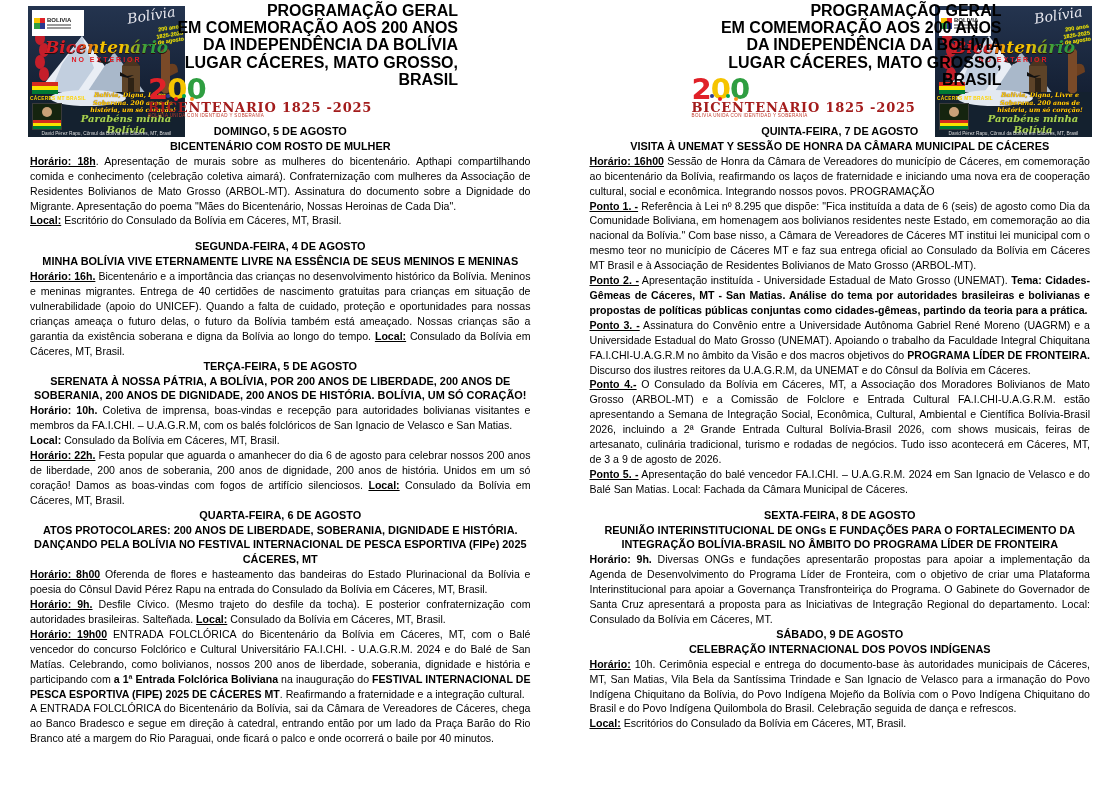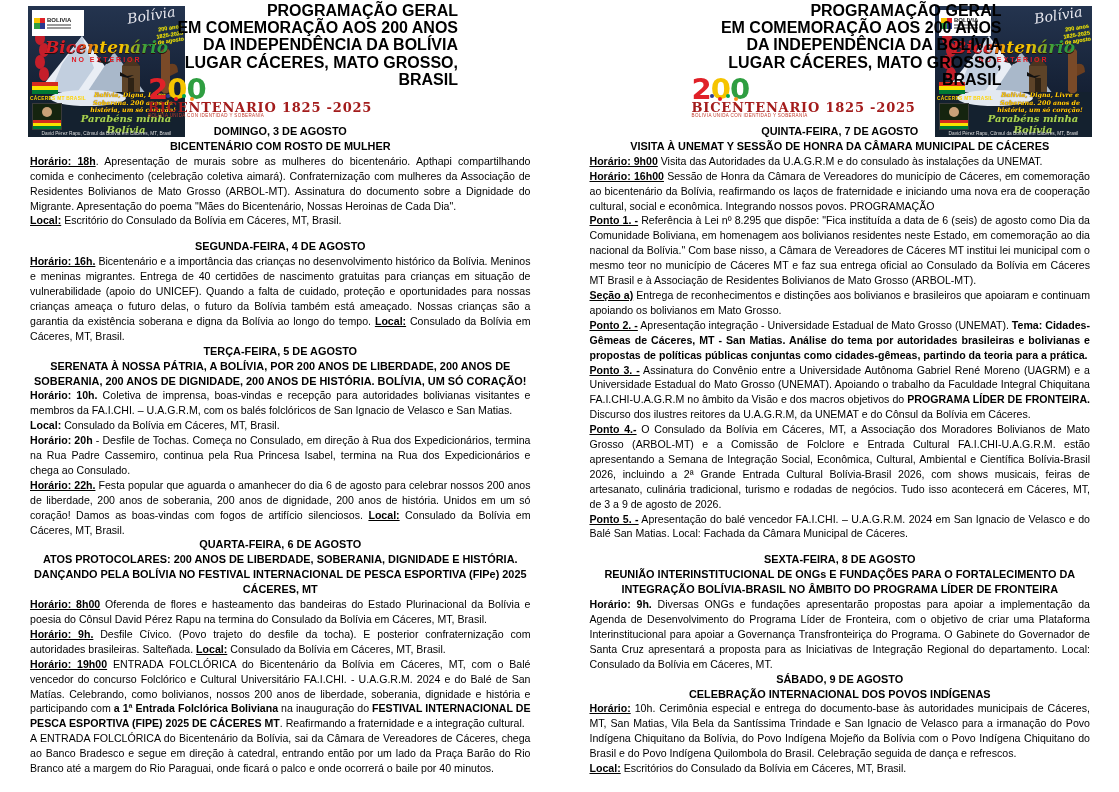--- a/index.html
+++ b/index.html
@@ -135,43 +135,43 @@
         <div class="title-block">
           <div>PROGRAMAÇÃO GERAL</div>
           <div>EM COMEMORAÇÃO AOS 200 ANOS</div>
           <div>DA INDEPENDÊNCIA DA BOLÍVIA</div>
           <div>LUGAR CÁCERES, MATO GROSSO, BRASIL</div>
         </div>
         <div class="logo-block"><div class="logo-digits"><span style="color: rgb(224, 33, 40);">2</span><span style="color: rgb(245, 196, 0);">0</span><span style="color: rgb(47, 158, 65);">0</span><span class="dot" style="background: rgb(43, 57, 144); left: 18px; bottom: 4px;"></span><span class="dot" style="background: rgb(237, 28, 36); left: 26px; bottom: 1px;"></span><span class="dot" style="background: rgb(0, 166, 81); left: 34px; bottom: 4px;"></span><span class="dot" style="background: rgb(247, 148, 29); left: 42px; bottom: 1px;"></span></div><div class="logo-caption" style="color: rgb(163, 28, 28);">BICENTENARIO 1825 -2025</div><div class="logo-subcaption" style="color: rgb(192, 57, 43);">BOLIVIA UNIDA CON IDENTIDAD Y SOBERANÍA</div></div>
       </div>
     <div class="page-body">
         <div>
-          <div class="day-heading">DOMINGO, 3 DE AGOSTO</div>
+          <div class="day-heading">DOMINGO, 5 DE AGOSTO</div>
           <div class="day-heading">BICENTENÁRIO COM ROSTO DE MULHER</div>
           <div class="para"><span class="b u">Horário: 18h</span><span>. Apresentação de murais sobre as mulheres do bicentenário. Apthapi compartilhando comida e conhecimento (celebração coletiva aimará). Confraternização com mulheres da Associação de Residentes Bolivianos de Mato Grosso (ARBOL-MT). Assinatura do documento sobre a Dignidade do Migrante. Apresentação do poema "Mães do Bicentenário, Nossas Heroinas de Cada Dia".</span></div>
           <div class="para"><span class="b u">Local:</span><span> Escritório do Consulado da Bolívia em Cáceres, MT, Brasil.</span></div>
         </div>
         <div class="spacer"></div>
         <div>
           <div class="day-heading">SEGUNDA-FEIRA, 4 DE AGOSTO</div>
+          <div class="day-heading">MINHA BOLÍVIA VIVE ETERNAMENTE LIVRE NA ESSÊNCIA DE SEUS MENINOS E MENINAS</div>
           <div class="para"><span class="b u">Horário: 16h.</span><span> Bicentenário e a importância das crianças no desenvolvimento histórico da Bolívia. Meninos e meninas migrantes. Entrega de 40 certidões de nascimento gratuitas para crianças em situação de vulnerabilidade (apoio do UNICEF). Quando a falta de cuidado, proteção e oportunidades para nossas crianças ameaça o futuro delas, o futuro da Bolívia também está ameaçado. Nossas crianças são a garantia da existência soberana e digna da Bolívia ao longo do tempo. </span><span class="b u">Local:</span><span> Consulado da Bolívia em Cáceres, MT, Brasil.</span></div>
         </div>
         <div>
           <div class="day-heading">TERÇA-FEIRA, 5 DE AGOSTO</div>
           <div class="day-heading">SERENATA À NOSSA PÁTRIA, A BOLÍVIA, POR 200 ANOS DE LIBERDADE, 200 ANOS DE SOBERANIA, 200 ANOS DE DIGNIDADE, 200 ANOS DE HISTÓRIA. BOLÍVIA, UM SÓ CORAÇÃO!</div>
           <div class="para"><span class="b ">Horário: 10h.</span><span> Coletiva de imprensa, boas-vindas e recepção para autoridades bolivianas visitantes e membros da FA.I.CHI. – U.A.G.R.M, com os balés folclóricos de San Ignacio de Velasco e San Matias.</span></div>
           <div class="para"><span class="b ">Local:</span><span> Consulado da Bolívia em Cáceres, MT, Brasil.</span></div>
-          <div class="para"><span class="b ">Horário: 20h</span><span> - Desfile de Tochas. Começa no Consulado, em direção à Rua dos Expedicionários, termina na Rua Padre Cassemiro, continua pela Rua Princesa Isabel, termina na Rua dos Expedicionários e chega ao Consulado.</span></div>
           <div class="para"><span class="b u">Horário: 22h.</span><span> Festa popular que aguarda o amanhecer do dia 6 de agosto para celebrar nossos 200 anos de liberdade, 200 anos de soberania, 200 anos de dignidade, 200 anos de história. Unidos em um só coração! Damos as boas-vindas com fogos de artifício silenciosos. </span><span class="b u">Local:</span><span> Consulado da Bolívia em Cáceres, MT, Brasil.</span></div>
         </div>
         <div>
           <div class="day-heading">QUARTA-FEIRA, 6 DE AGOSTO</div>
           <div class="day-heading">ATOS PROTOCOLARES: 200 ANOS DE LIBERDADE, SOBERANIA, DIGNIDADE E HISTÓRIA. DANÇANDO PELA BOLÍVIA NO FESTIVAL INTERNACIONAL DE PESCA ESPORTIVA (FIPe) 2025 CÁCERES, MT</div>
-          <div class="para"><span class="b u">Horário: 8h00</span><span> Oferenda de flores e hasteamento das bandeiras do Estado Plurinacional da Bolívia e poesia do Cônsul David Pérez Rapu na termina do Consulado da Bolívia em Cáceres, MT, Brasil.</span></div>
-          <div class="para"><span class="b u">Horário: 9h.</span><span> Desfile Cívico. (Povo trajeto do desfile da tocha). E posterior confraternização com autoridades brasileiras. Salteñada. </span><span class="b u">Local:</span><span> Consulado da Bolívia em Cáceres, MT, Brasil.</span></div>
+          <div class="para"><span class="b u">Horário: 8h00</span><span> Oferenda de flores e hasteamento das bandeiras do Estado Plurinacional da Bolívia e poesia do Cônsul David Pérez Rapu na entrada do Consulado da Bolívia em Cáceres, MT, Brasil.</span></div>
+          <div class="para"><span class="b u">Horário: 9h.</span><span> Desfile Cívico. (Mesmo trajeto do desfile da tocha). E posterior confraternização com autoridades brasileiras. Salteñada. </span><span class="b u">Local:</span><span> Consulado da Bolívia em Cáceres, MT, Brasil.</span></div>
           <div class="para"><span class="b u">Horário: 19h00</span><span> ENTRADA FOLCLÓRICA do Bicentenário da Bolívia em Cáceres, MT, com o Balé vencedor do concurso Folclórico e Cultural Universitário FA.I.CHI. - U.A.G.R.M. 2024 e do Balé de San Matías. Celebrando, como bolivianos, nossos 200 anos de liberdade, soberania, dignidade e história e participando com </span><span class="b ">a 1ª Entrada Folclórica Boliviana</span><span> na inauguração do </span><span class="b ">FESTIVAL INTERNACIONAL DE PESCA ESPORTIVA (FIPE) 2025 DE CÁCERES MT</span><span>. Reafirmando a fraternidade e a integração cultural.</span></div>
           <div class="para"><span>A ENTRADA FOLCLÓRICA do Bicentenário da Bolívia, sai da Câmara de Vereadores de Cáceres, chega ao Banco Bradesco e segue em direção à catedral, entrando então por um lado da Praça Barão do Rio Branco até a margem do Rio Paraguai, onde ficará o palco e onde ocorrerá o baile por 40 minutos.</span></div>
         </div>
       </div>
   </div>
   <div class="page page--right">
     <div class="page-header">
         <div class="poster">
           <svg width="157" height="131" viewBox="0 0 157 131">
             <defs>
@@ -250,25 +250,23 @@
           <div>EM COMEMORAÇÃO AOS 200 ANOS</div>
           <div>DA INDEPENDÊNCIA DA BOLÍVIA</div>
           <div>LUGAR CÁCERES, MATO GROSSO, BRASIL</div>
         </div>
         <div class="logo-block"><div class="logo-digits"><span style="color: rgb(224, 33, 40);">2</span><span style="color: rgb(245, 196, 0);">0</span><span style="color: rgb(47, 158, 65);">0</span><span class="dot" style="background: rgb(43, 57, 144); left: 18px; bottom: 4px;"></span><span class="dot" style="background: rgb(237, 28, 36); left: 26px; bottom: 1px;"></span><span class="dot" style="background: rgb(0, 166, 81); left: 34px; bottom: 4px;"></span><span class="dot" style="background: rgb(247, 148, 29); left: 42px; bottom: 1px;"></span></div><div class="logo-caption" style="color: rgb(163, 28, 28);">BICENTENARIO 1825 -2025</div><div class="logo-subcaption" style="color: rgb(192, 57, 43);">BOLIVIA UNIDA CON IDENTIDAD Y SOBERANÍA</div></div>
       </div>
     <div class="page-body">
         <div>
           <div class="day-heading">QUINTA-FEIRA, 7 DE AGOSTO</div>
           <div class="day-heading">VISITA À UNEMAT Y SESSÃO DE HONRA DA CÂMARA MUNICIPAL DE CÁCERES</div>
-          <div class="para"><span class="b u">Horário: 9h00</span><span> Visita das Autoridades da U.A.G.R.M e do consulado às instalações da UNEMAT.</span></div>
           <div class="para"><span class="b u">Horário: 16h00</span><span> Sessão de Honra da Câmara de Vereadores do município de Cáceres, em comemoração ao bicentenário da Bolívia, reafirmando os laços de fraternidade e iniciando uma nova era de cooperação cultural, social e econômica. Integrando nossos povos. PROGRAMAÇÃO</span></div>
           <div class="para"><span class="b u">Ponto 1. -</span><span> Referência à Lei nº 8.295 que dispõe: "Fica instituída a data de 6 (seis) de agosto como Dia da Comunidade Boliviana, em homenagem aos bolivianos residentes neste Estado, em comemoração ao dia nacional da Bolívia." Com base nisso, a Câmara de Vereadores de Cáceres MT institui lei municipal com o mesmo teor no município de Cáceres MT e faz sua entrega oficial ao Consulado da Bolívia em Cáceres MT Brasil e à Associação de Residentes Bolivianos de Mato Grosso (ARBOL-MT).</span></div>
-          <div class="para"><span class="b u">Seção a)</span><span> Entrega de reconhecimentos e distinções aos bolivianos e brasileiros que apoiaram e continuam apoiando os bolivianos em Mato Grosso.</span></div>
-          <div class="para"><span class="b u">Ponto 2. -</span><span> Apresentação integração - Universidade Estadual de Mato Grosso (UNEMAT). </span><span class="b ">Tema: Cidades-Gêmeas de Cáceres, MT - San Matias. Análise do tema por autoridades brasileiras e bolivianas e propostas de políticas públicas conjuntas como cidades-gêmeas, partindo da teoria para a prática.</span></div>
+          <div class="para"><span class="b u">Ponto 2. -</span><span> Apresentação instituída - Universidade Estadual de Mato Grosso (UNEMAT). </span><span class="b ">Tema: Cidades-Gêmeas de Cáceres, MT - San Matias. Análise do tema por autoridades brasileiras e bolivianas e propostas de políticas públicas conjuntas como cidades-gêmeas, partindo da teoria para a prática.</span></div>
           <div class="para"><span class="b u">Ponto 3. -</span><span> Assinatura do Convênio entre a Universidade Autônoma Gabriel René Moreno (UAGRM) e a Universidade Estadual do Mato Grosso (UNEMAT). Apoiando o trabalho da Faculdade Integral Chiquitana FA.I.CHI-U.A.G.R.M no âmbito da Visão e dos macros objetivos do </span><span class="b ">PROGRAMA LÍDER DE FRONTEIRA.</span><span> Discurso dos ilustres reitores da U.A.G.R.M, da UNEMAT e do Cônsul da Bolívia em Cáceres.</span></div>
           <div class="para"><span class="b u">Ponto 4.-</span><span> O Consulado da Bolívia em Cáceres, MT, a Associação dos Moradores Bolivianos de Mato Grosso (ARBOL-MT) e a Comissão de Folclore e Entrada Cultural FA.I.CHI-U.A.G.R.M. estão apresentando a Semana de Integração Social, Econômica, Cultural, Ambiental e Científica Bolívia-Brasil 2026, incluindo a 2ª Grande Entrada Cultural Bolívia-Brasil 2026, com shows musicais, feiras de artesanato, culinária tradicional, turismo e rodadas de negócios. Tudo isso acontecerá em Cáceres, MT, de 3 a 9 de agosto de 2026.</span></div>
           <div class="para"><span class="b u">Ponto 5. -</span><span> Apresentação do balé vencedor FA.I.CHI. – U.A.G.R.M. 2024 em San Ignacio de Velasco e do Balé San Matias. Local: Fachada da Câmara Municipal de Cáceres.</span></div>
         </div>
         <div class="spacer"></div>
         <div>
           <div class="day-heading">SEXTA-FEIRA, 8 DE AGOSTO</div>
           <div class="day-heading">REUNIÃO INTERINSTITUCIONAL DE ONGs E FUNDAÇÕES PARA O FORTALECIMENTO DA INTEGRAÇÃO BOLÍVIA-BRASIL NO ÂMBITO DO PROGRAMA LÍDER DE FRONTEIRA</div>
           <div class="para"><span class="b ">Horário: 9h.</span><span> Diversas ONGs e fundações apresentarão propostas para apoiar a implementação da Agenda de Desenvolvimento do Programa Líder de Fronteira, com o objetivo de criar uma Plataforma Interinstitucional para apoiar a Governança Transfronteiriça do Programa. O Gabinete do Governador de Santa Cruz apresentará a proposta para as Iniciativas de Integração Regional do departamento. Local: Consulado da Bolívia em Cáceres, MT.</span></div>
         </div>

